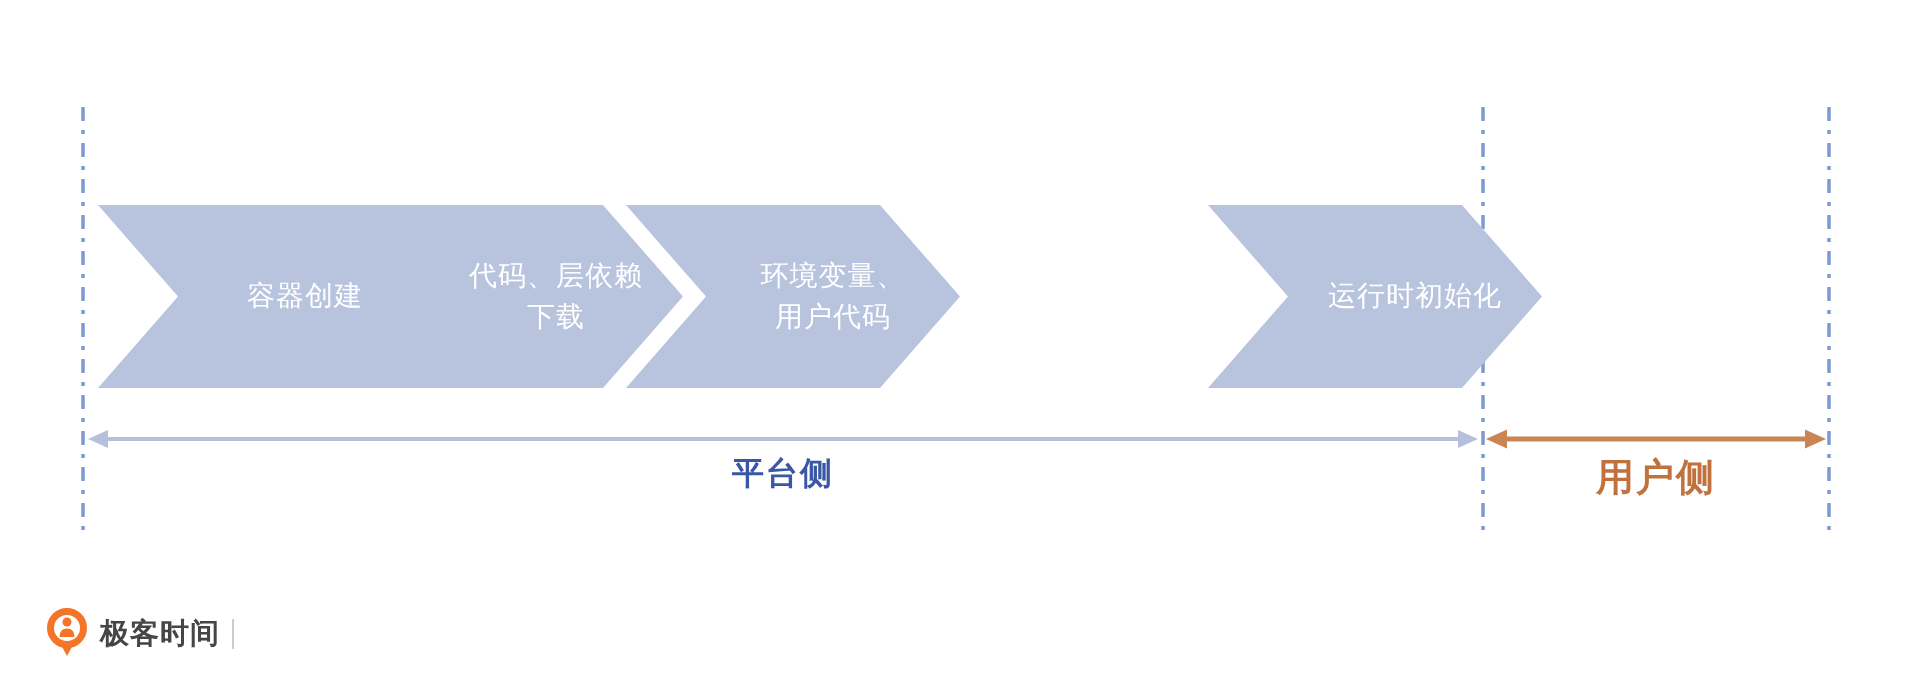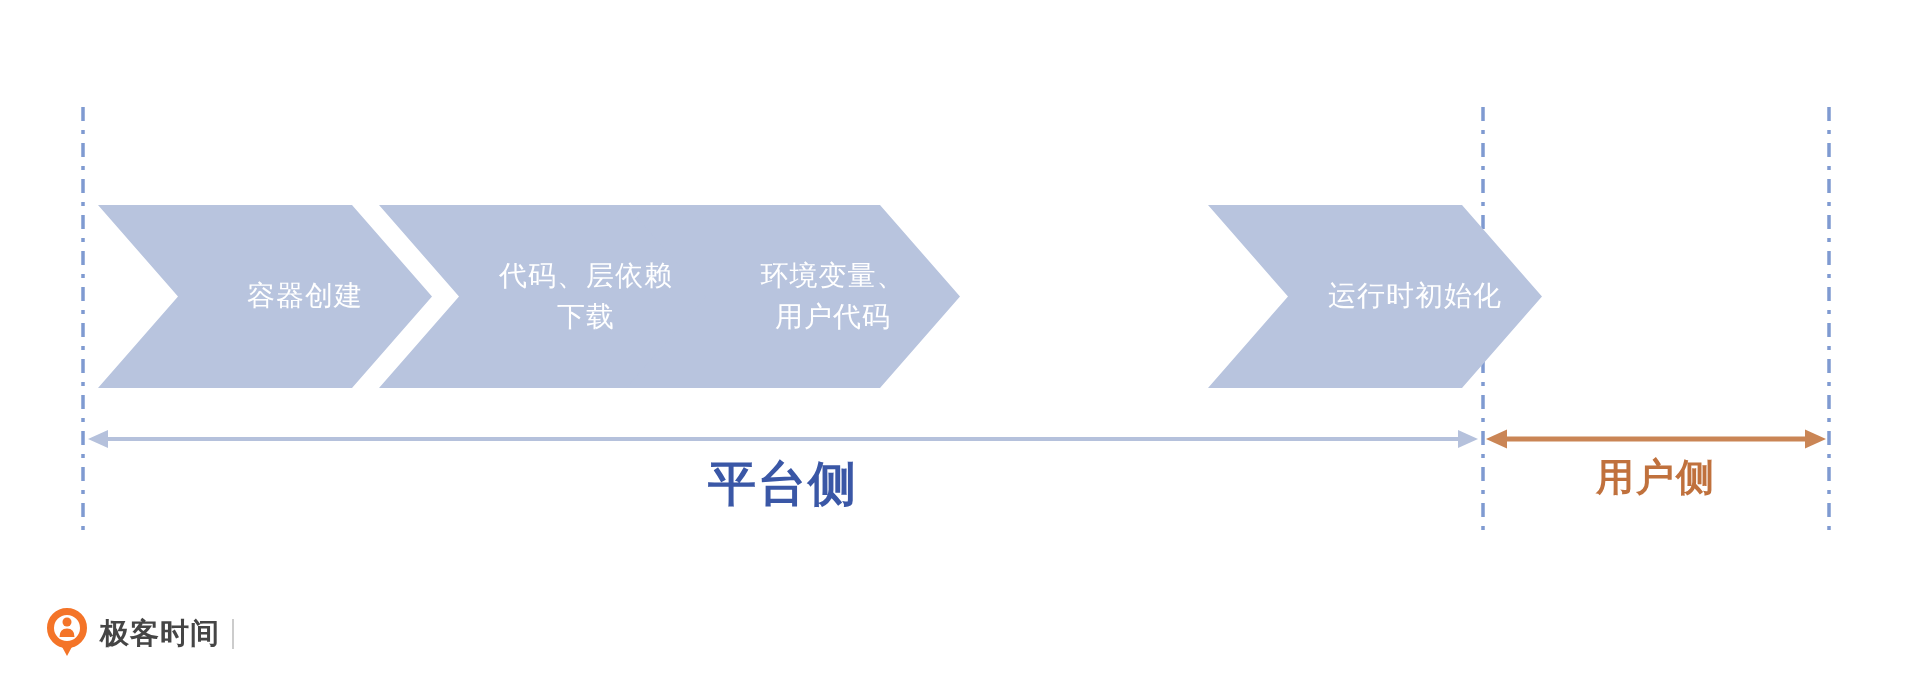--- a/index.html
+++ b/index.html
@@ -43,33 +43,33 @@
     padding-left: 80px;
     color: #ffffff;
     font-size: 28px;
     line-height: 1.45;
     text-align: center;
     letter-spacing: 1px;
   }
   .chevron.blue { background: var(--chevron-blue); }
   .chevron.orange { background: var(--chevron-orange); }
   .c1 { left: 98px; }
-  .c2 { left: 379px; justify-content: center; }
+  .c2 { left: 349px; justify-content: center; }
   .c3 { left: 626px; }
   .c4 { left: 893px; }
   .c5 { left: 1208px; text-align: right; }
   .c6 { left: 1495px; }
   .chevron span:empty { display: none; }
   .range-label {
     position: absolute;
     top: 452px;
     width: 240px;
     text-align: center;
     font-weight: bold;
-    font-size: 48px;
+    font-size: 32px;
     letter-spacing: 2px;
   }
   .range-label.platform { left: 663px; color: var(--platform-label); }
   .range-label.user { left: 1536px; color: var(--user-label); font-size: 38px; }
   .footer {
     position: absolute;
     left: 44px;
     top: 608px;
     display: flex;
     align-items: center;

